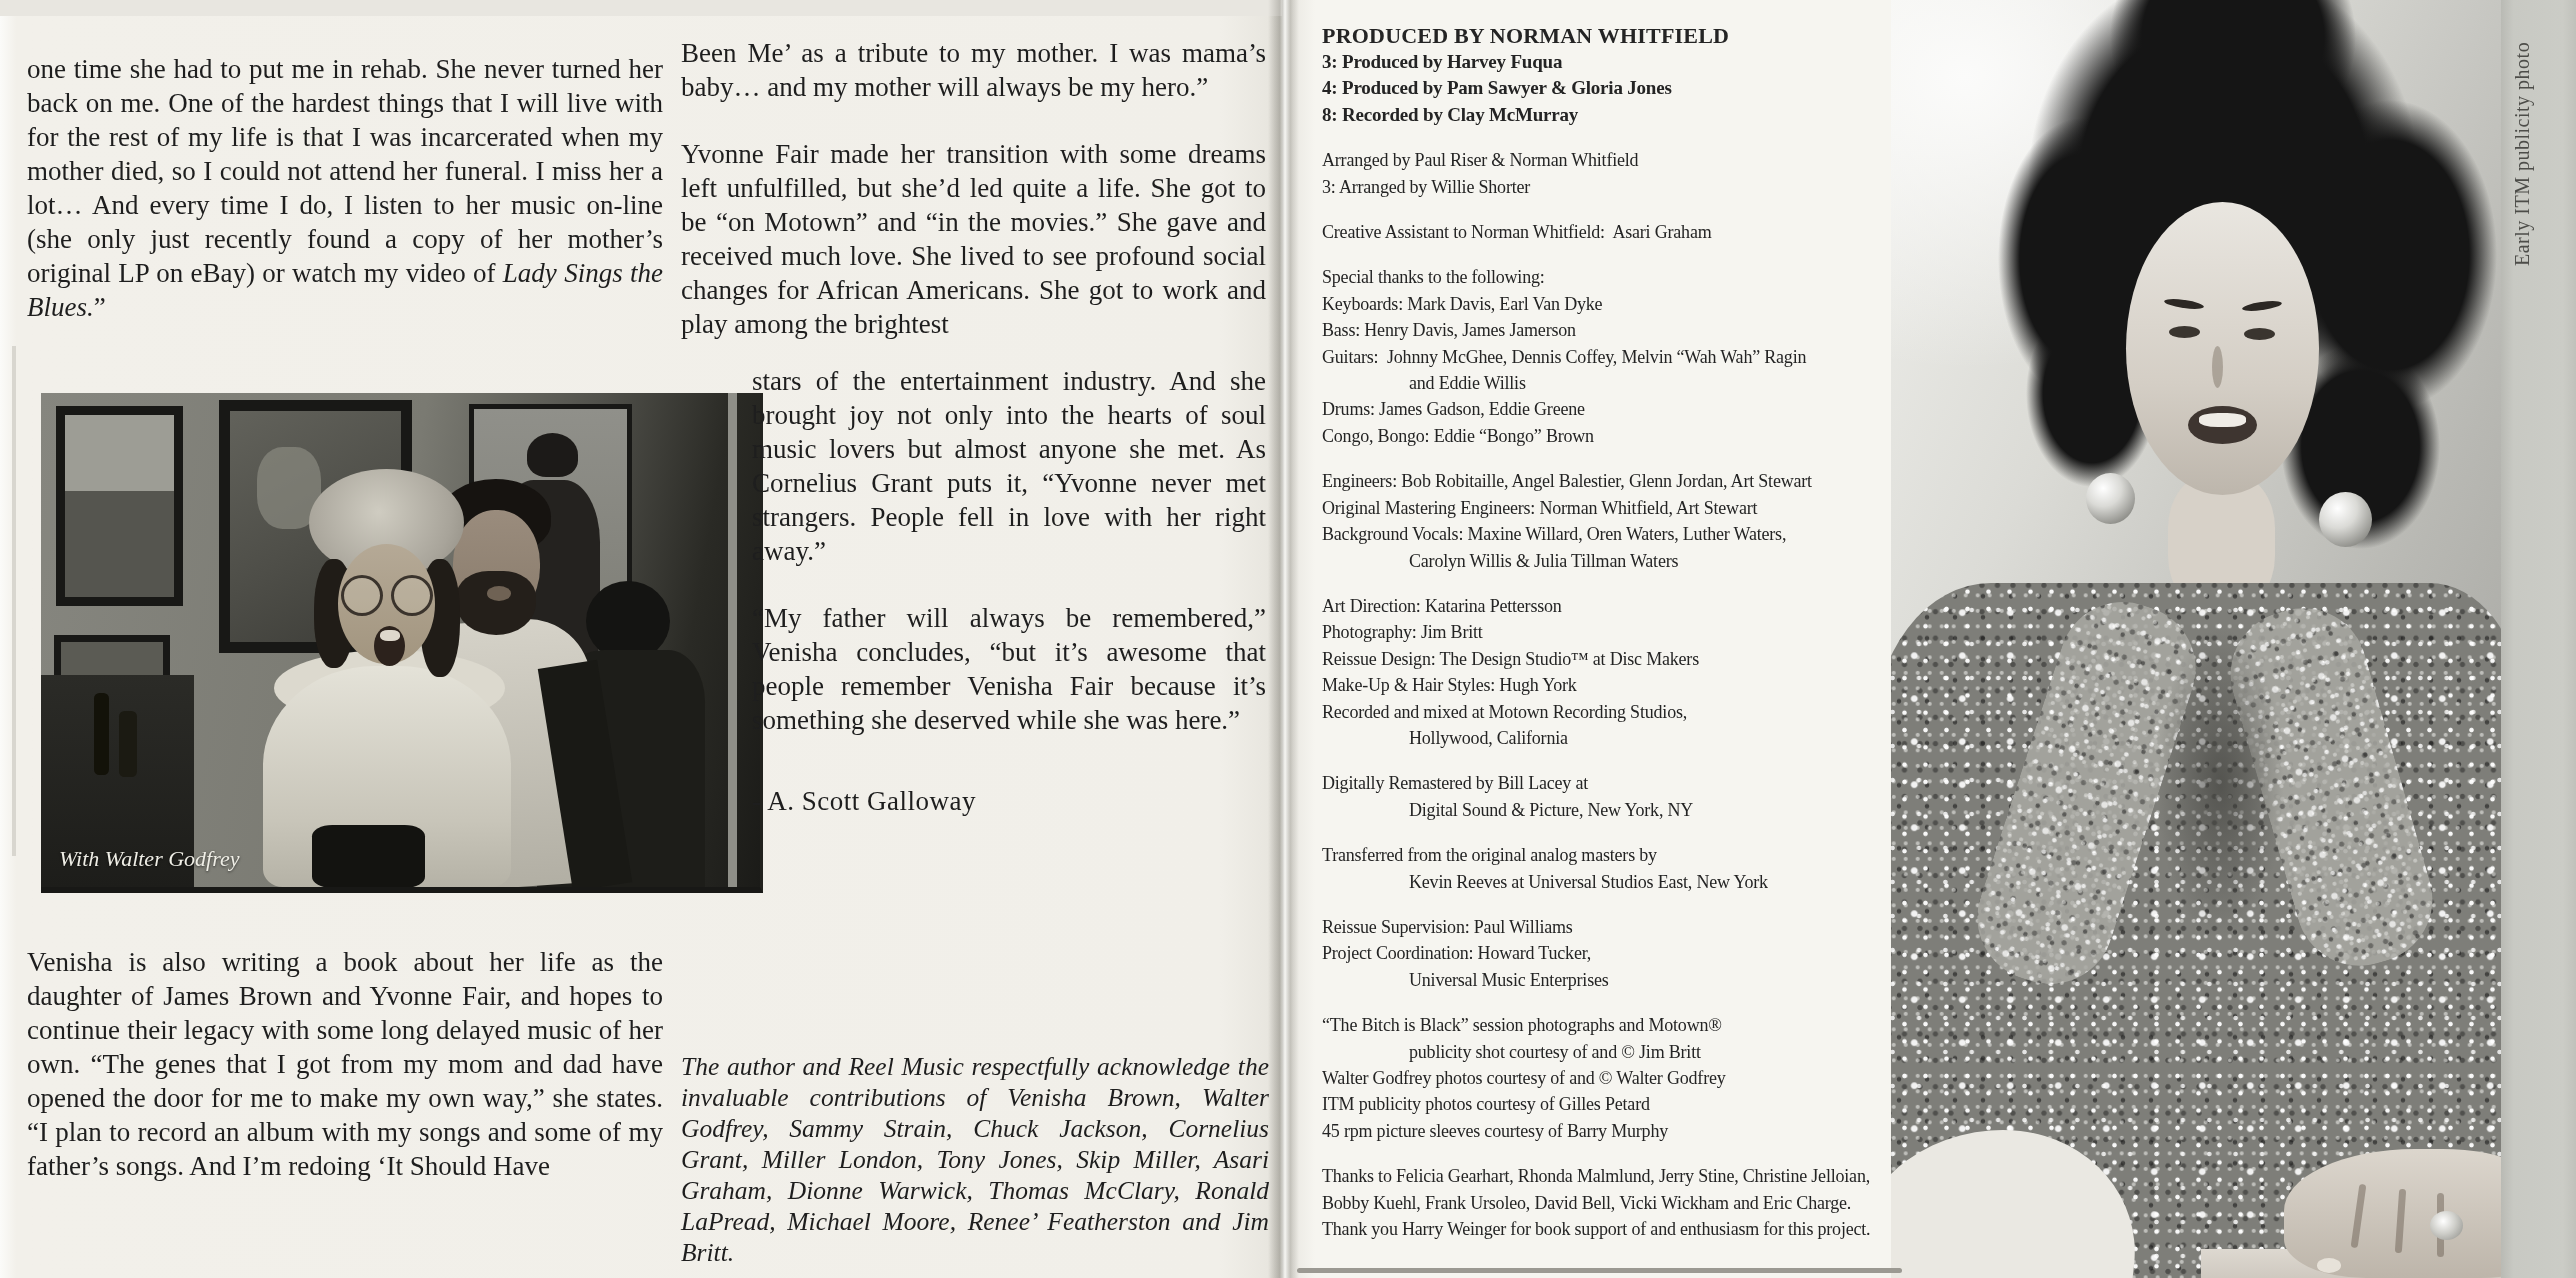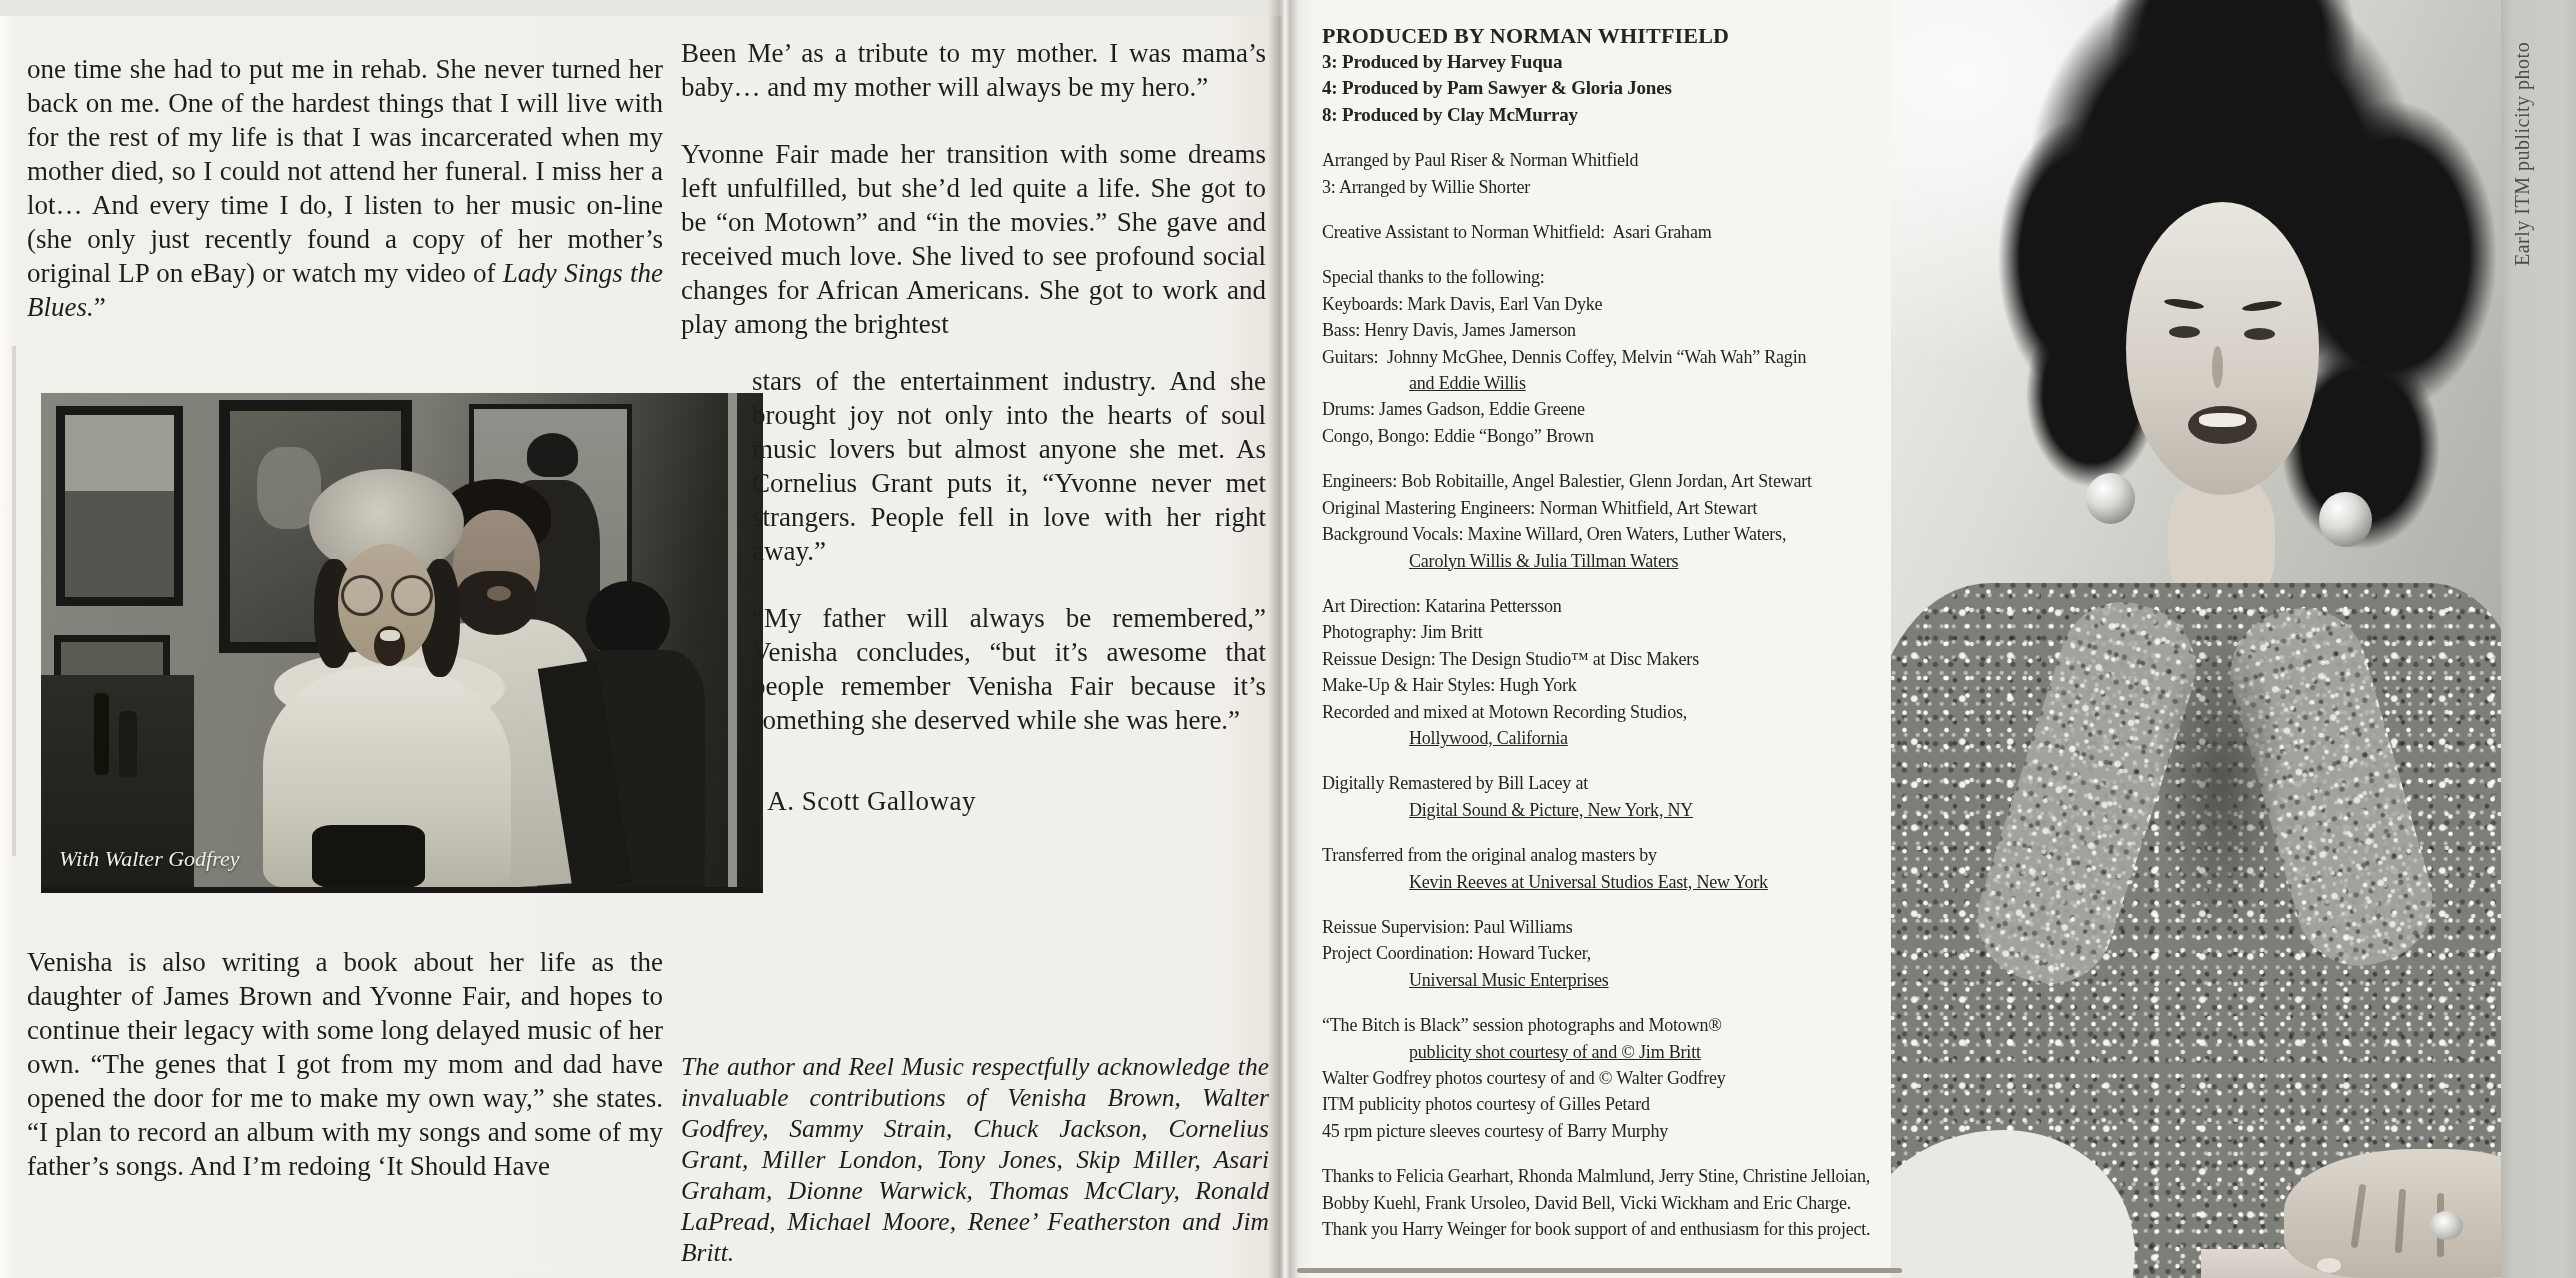--- a/index.html
+++ b/index.html
@@ -59,21 +59,21 @@
   .w-teeth{left:339px;top:237px;width:20px;height:11px;background:#ded8cc;border-radius:40%;}
   .fur-collar{left:233px;top:257px;width:231px;height:76px;background:#dcd9ce;border-radius:50%;}
   .fur-coat{left:222px;top:273px;width:248px;height:221px;background:linear-gradient(#e4e2d8,#c8c5b9 70%,#b5b2a6);border-radius:45% 45% 8% 8%;}
   .handbag{left:271px;top:432px;width:113px;height:63px;background:#131310;border-radius:18%;}
   .photo-caption{left:18px;top:453px;font-style:italic;font-size:22px;color:#efeee6;text-shadow:0 0.9px 2.7px rgba(0,0,0,.6);}
   
   .credits{left:1322px;top:14.6px;width:656px;margin-top:8px;}
   .credit-line{font-size:18px;line-height:26.4px;white-space:pre;letter-spacing:-0.2px;color:#242424;}
   .credit-line.h{font-weight:bold;font-size:22px;letter-spacing:0.2px;}
   .credit-line.b{font-weight:bold;font-size:19px;}
-  .credit-line.ind{padding-left:87px;text-decoration:underline;}
+  .credit-line.ind{padding-left:87px;}
   .credit-line.gap{margin-top:19px;}
   
   .portrait{left:1891px;top:0;width:610px;height:1278px;overflow:hidden;
     background:
       radial-gradient(ellipse 565px 473px at 12% 6%,#fbfbfa 0%,rgba(251,251,250,0) 62%),
       linear-gradient(115deg,#f0f0ec 0%,#dbdbd6 30%,#b8b8b3 65%,#9a9a95 100%);}
   .hairblob{background:radial-gradient(closest-side,#151515 74%,rgba(21,21,21,0) 100%);border-radius:50%;}
   .h1{left:137px;top:-36px;width:392px;height:437px;}
   .h2{left:219px;top:-82px;width:246px;height:237px;}
   .h3{left:392px;top:100px;width:214px;height:310px;}
@@ -213,21 +213,21 @@
     <div class="abs finger-gap fg3"></div>
     <div class="abs ring"></div>
     <div class="abs nail"></div>
   </div>
 
   <div class="abs credits">
 
   <div class="credit-line h">PRODUCED BY NORMAN WHITFIELD</div>
       <div class="credit-line b">3: Produced by Harvey Fuqua</div>
       <div class="credit-line b">4: Produced by Pam Sawyer &amp; Gloria Jones</div>
-      <div class="credit-line b">8: Produced by Clay McMurray</div>
+      <div class="credit-line b">8: Recorded by Clay McMurray</div>
       <div class="credit-line gap">Arranged by Paul Riser &amp; Norman Whitfield</div>
       <div class="credit-line">3: Arranged by Willie Shorter</div>
       <div class="credit-line gap">Creative Assistant to Norman Whitfield:  Asari Graham</div>
       <div class="credit-line gap">Special thanks to the following:</div>
       <div class="credit-line">Keyboards: Mark Davis, Earl Van Dyke</div>
       <div class="credit-line">Bass: Henry Davis, James Jamerson</div>
       <div class="credit-line">Guitars:  Johnny McGhee, Dennis Coffey, Melvin “Wah Wah” Ragin</div>
       <div class="credit-line ind">and Eddie Willis</div>
       <div class="credit-line">Drums: James Gadson, Eddie Greene</div>
       <div class="credit-line">Congo, Bongo: Eddie “Bongo” Brown</div>

